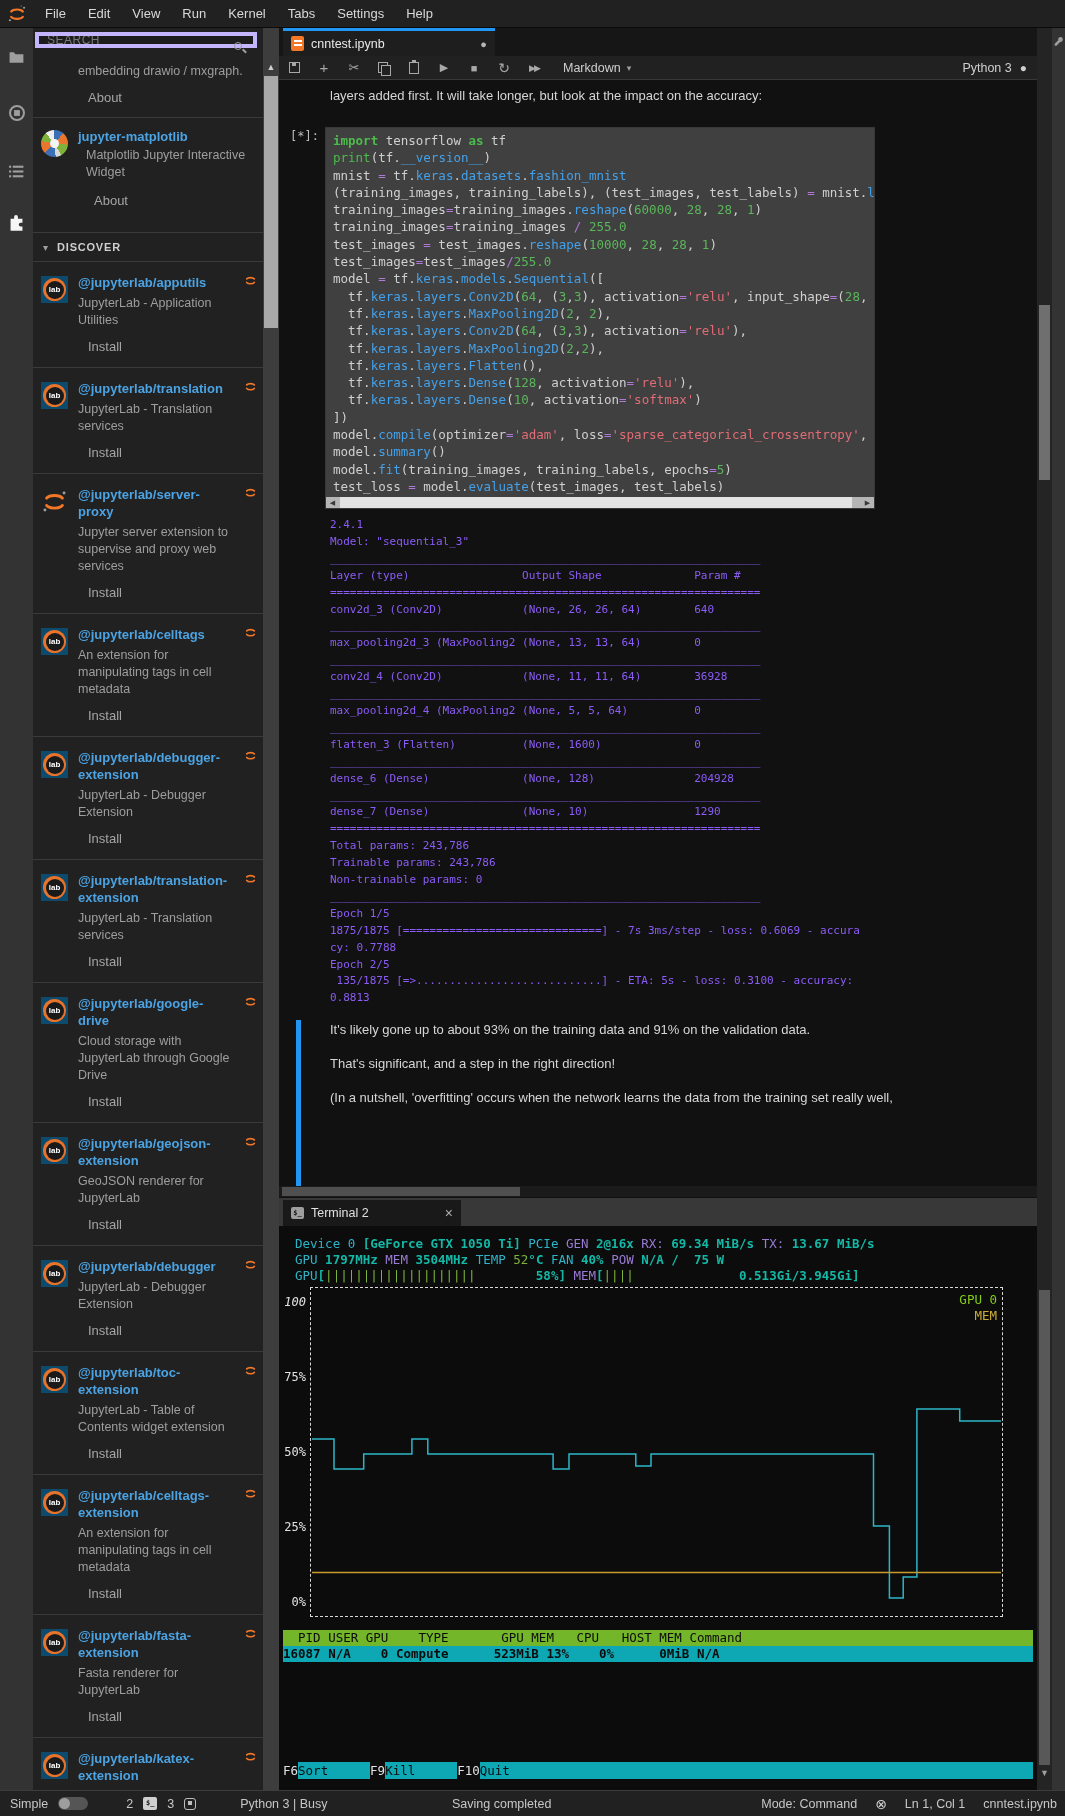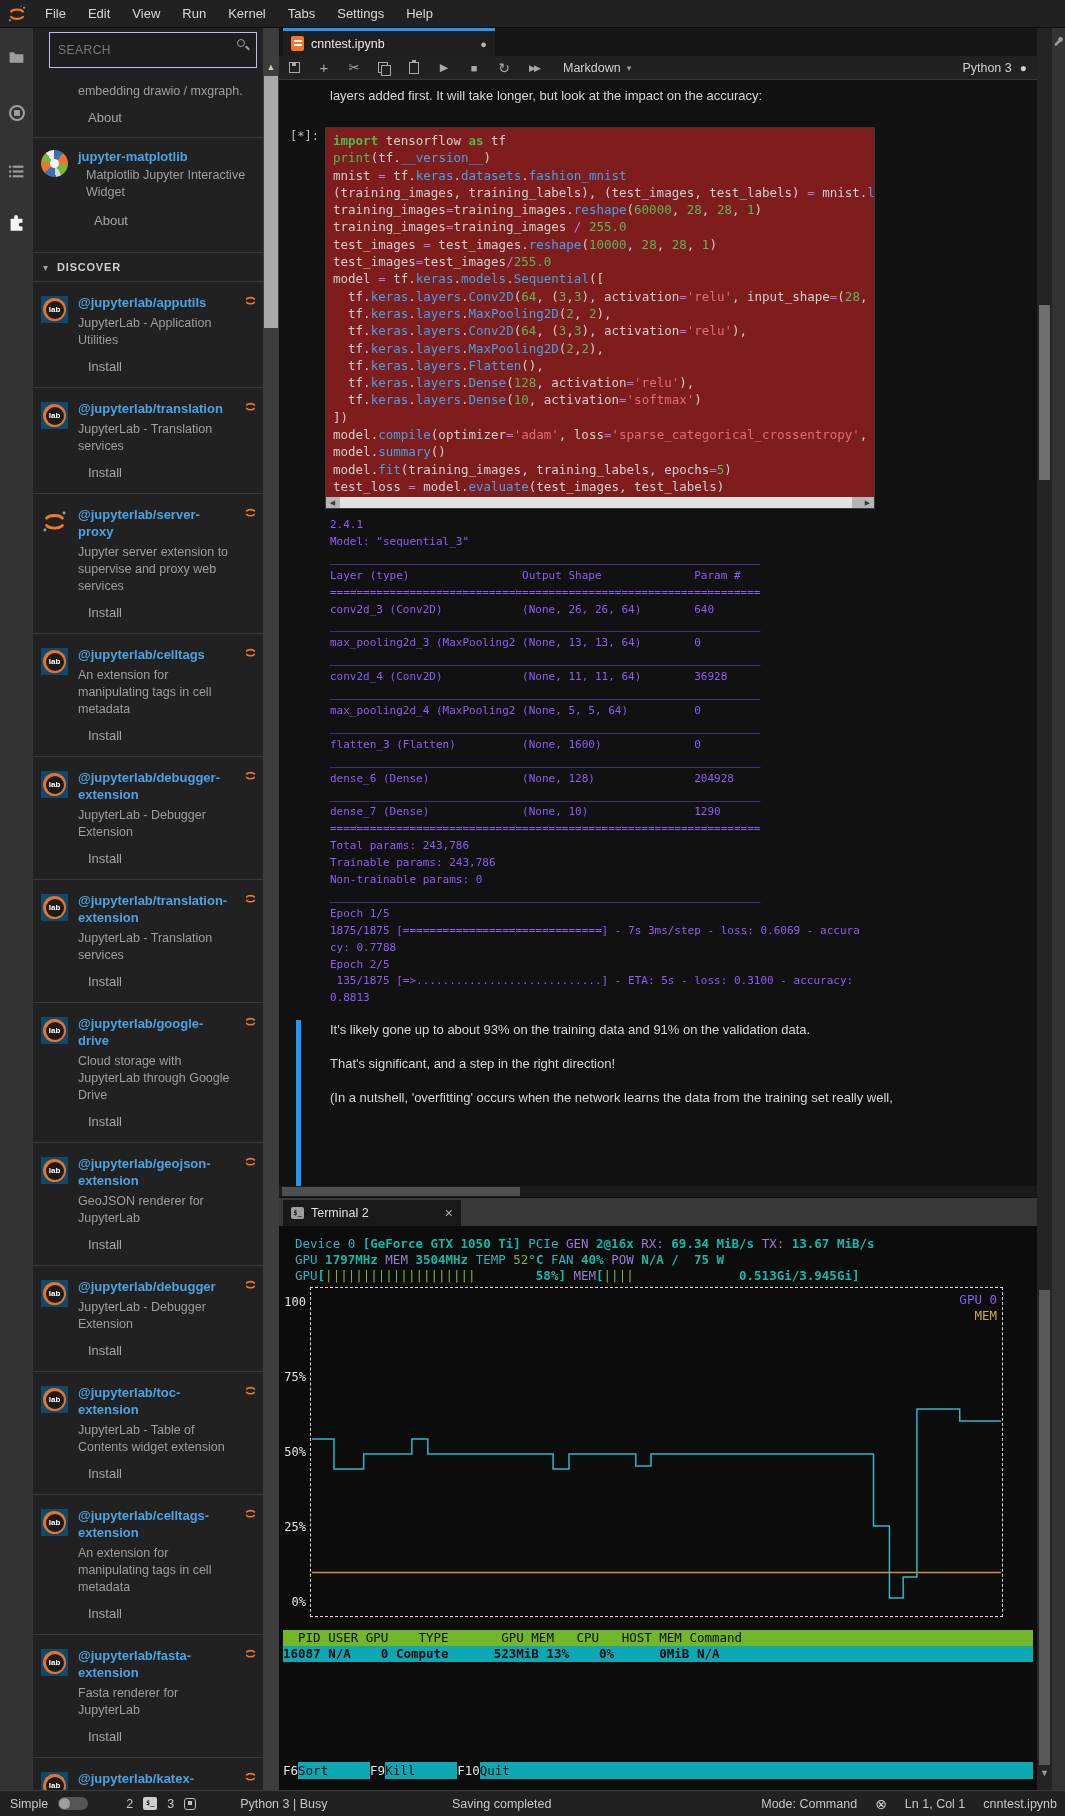--- a/index.html
+++ b/index.html
@@ -12,21 +12,21 @@
   .menubar .logo { width:34px; display:flex; justify-content:center; }
   .menu-items { display:flex; }
   .menu-item { color:#d8d8d8; font-size:13px; padding:0 11px; line-height:27px; cursor:default; }
 
   
   .activitybar { position:absolute; left:0; top:28px; width:33px; height:1762px; background:#333; }
   .act-icon { position:absolute; left:0; width:33px; height:34px; display:flex; align-items:center; justify-content:center; }
 
   
   .sidebar { position:absolute; left:33px; top:28px; width:230px; height:1762px; background:#212121; overflow:hidden; }
-  .searchrow { position:relative; margin:4px 6px 2px 16px; height:36px; border:1px solid #c4b5fd; background:#1d1d1d; }
+  .searchrow { position:relative; margin:4px 6px 2px 2px; height:16px; border:4px solid #c4b5fd; background:#1d1d1d; }
   .searchrow input { position:absolute; inset:0; background:transparent; border:none; outline:none; color:#cfcfcf; font-size:12px; padding:0 26px 0 8px; letter-spacing:.5px; font-family:"Liberation Sans",sans-serif; }
   .searchrow input::placeholder { color:#7a7a7a; }
   .search-glyph { position:absolute; right:6px; top:5px; width:14px; height:14px; }
   .search-glyph .lens { position:absolute; left:1px; top:1px; width:8px; height:8px; border:1.6px solid #9e9e9e; border-radius:50%; }
   .search-glyph .handle { position:absolute; left:9px; top:9px; width:5px; height:1.8px; background:#9e9e9e; transform:rotate(45deg); }
 
   .sb-partial { color:#9e9e9e; font-size:12.5px; padding:14px 6px 0 45px; }
   .about-btn { display:inline-block; color:#a5a5a5; font-size:13px; margin:12px 0 12px 55px; cursor:pointer; }
   .sb-card { border-top:1px solid #3a3a3a; padding:10px 6px 0 6px; position:relative; }
   .mpl-icon { position:absolute; left:8px; top:12px; width:27px; height:27px; border-radius:50%; background:
@@ -78,21 +78,21 @@
   .paste-ic::after { content:""; position:absolute; left:1.5px; top:-2.5px; width:4px; height:3px; background:#a8a8a8; }
   .celltype { margin-left:14px; color:#cfcfcf; font-size:12.5px; display:flex; align-items:center; gap:6px; cursor:pointer; }
   .celltype .caret { font-size:9px; color:#9e9e9e; }
   .kernelinfo { margin-left:auto; display:flex; align-items:center; gap:8px; padding-right:10px; color:#cfcfcf; font-size:12.5px; }
   .busy-circle { color:#cfcfcf; font-size:12px; }
 
   
   .notebook { position:absolute; left:0; top:52px; width:758px; height:1118px; background:#111; overflow:hidden; }
   .md-top { position:absolute; left:51px; top:8px; width:580px; color:#d6d6d6; font-size:13px; }
   .prompt { position:absolute; left:0; top:49px; width:40px; text-align:right; color:#bdbdbd; font-family:"DejaVu Sans Mono",monospace; font-size:12px; }
-  .codecell { position:absolute; left:46px; top:47px; width:550px; height:382px; background:#7f1d1d; border:1px solid #383838; overflow:hidden; }
+  .codecell { position:absolute; left:46px; top:47px; width:550px; height:382px; background:#404040; border:1px solid #383838; overflow:hidden; }
   .code-area { position:absolute; left:0; top:0; right:0; bottom:11px; padding:4px 0 0 7px; overflow:hidden; font-family:"DejaVu Sans Mono",monospace; font-size:12.5px; line-height:17.3px; white-space:pre; }
   .tk-pl { color:#cfcfcf; } .tk-kw { color:#4cbb4c; font-weight:bold; } .tk-nb { color:#4cbb4c; }
   .tk-prop { color:#44a0e8; } .tk-op { color:#b07ad8; } .tk-num { color:#5bb65b; } .tk-str { color:#e06c75; }
   .cell-hscroll { position:absolute; left:0; bottom:0; width:100%; height:11px; background:#b5b5b5; }
   .cell-hscroll .thumb { position:absolute; left:14px; top:0; width:512px; height:11px; background:#e3e3e3; }
   .cell-hscroll .arr { position:absolute; top:0; width:13px; height:11px; color:#3a3a3a; font-size:7px; text-align:center; line-height:11px; background:#b5b5b5; }
   .output { position:absolute; left:51px; top:437px; color:#8b5cf6; font-family:"DejaVu Sans Mono",monospace; font-size:11px; line-height:16.9px; white-space:pre; }
   .mdcell { position:absolute; left:0; top:938px; width:740px; height:172px; overflow:hidden; }
   .sel-bar { position:absolute; left:17px; top:2px; width:5px; height:168px; background:#2196f3; }
   .md-paras { position:absolute; left:51px; top:0; width:572px; color:#d6d6d6; font-size:13px; line-height:24px; }
@@ -105,23 +105,23 @@
   .term-tab { position:absolute; left:4px; top:2px; width:178px; height:26px; background:#191919; display:flex; align-items:center; padding:0 8px; }
   .term-ic { width:13px; height:12px; background:#9e9e9e; border-radius:2px; color:#191919; font-size:7px; font-weight:bold; font-family:"DejaVu Sans Mono",monospace; text-align:center; line-height:12px; margin-right:7px; }
   .term-tab .title { color:#e0e0e0; font-size:12.5px; flex:1; }
   .term-tab .close { color:#b0b0b0; font-size:14px; cursor:pointer; }
 
   .terminal { position:absolute; left:0; top:1198px; width:758px; height:564px; background:#0c0c0c; font-family:"DejaVu Sans Mono",monospace; font-size:12.5px; overflow:hidden; }
   .tinfo { position:absolute; left:16px; top:10px; line-height:16px; white-space:pre; }
   .tk-c { color:#2cb5c8; } .tk-m { color:#9a7bd4; } .tk-g { color:#7db33c; } .tk-w { color:#14b8a6;font-weight:bold; }
   .chartbox { position:absolute; left:31px; top:61px; width:693px; height:330px; border:1px dashed #d8d8d8; }
   .ytick { position:absolute; width:27px; text-align:right; right:731px; color:#e2e2e2; font-size:12px; }
-  .ytick:nth-of-type(1){top:69px;} .ytick:nth-of-type(2){top:144px;} .ytick:nth-of-type(3){top:219px;} .ytick:nth-of-type(4){top:294px;} .ytick:nth-of-type(5){top:369px;}
+  .ytick:nth-of-type(1){top:69px;font-style:italic;} .ytick:nth-of-type(2){top:144px;} .ytick:nth-of-type(3){top:219px;} .ytick:nth-of-type(4){top:294px;} .ytick:nth-of-type(5){top:369px;}
   .legend { position:absolute; right:40px; top:66px; text-align:right; line-height:16px; font-size:12.5px; }
-  .legend .l-gpu { color:#8b5cf6; display:block; }
+  .legend .l-gpu { color:#84cc16; display:block; }
   .legend .l-mem { color:#ccae33; display:block; }
   .procrow { position:absolute; left:4px; width:750px; height:16px; white-space:pre; color:#0c0c0c; font-size:12.5px; line-height:16px; }
   .proc-head { top:404px; background:#74b62a; }
   .proc-sel { top:420px; background:#0ea8b4;font-weight:bold; }
   .fkeys { position:absolute; left:4px; top:536px; width:750px; height:17px; display:flex; }
   .fk-key { color:#e2e2e2; background:#0c0c0c; line-height:17px; }
   .fk-label { color:#0c0c0c; background:#0ea8b4; line-height:17px; width:72px; }
   .fkeys .fk:last-child .fk-label { flex:1; width:auto; }
   .fkeys .fk { display:flex; }
   .fkeys .fk:last-child { flex:1; }

